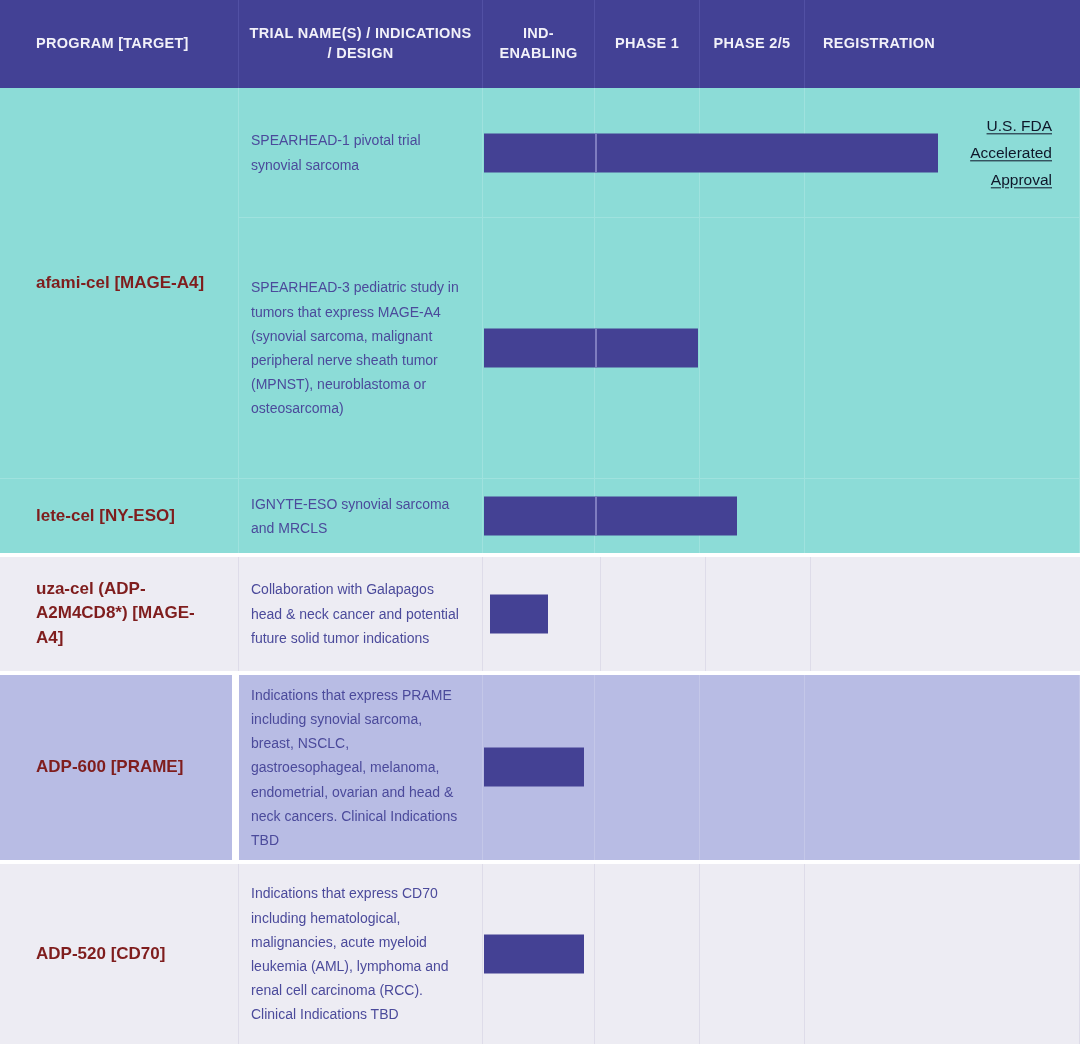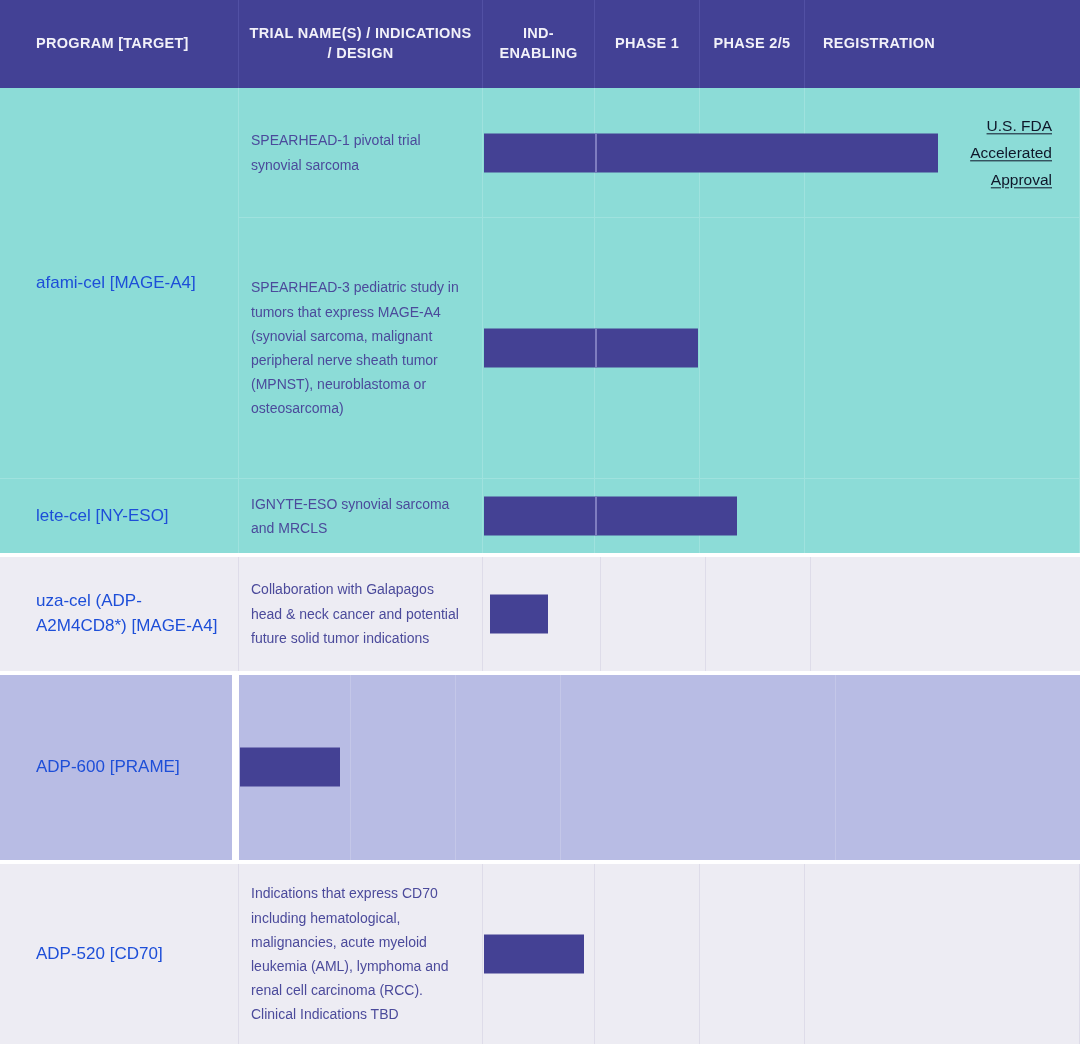--- a/index.html
+++ b/index.html
@@ -68,23 +68,23 @@
   }
   .group.teal        { background: #8cdcd7; }
   .group.lightgray   { background: #edecf3; }
   .group.periwinkle  { background: #b8bce4; }
 
   .program-cell {
     display: flex;
     align-items: center;
     box-sizing: border-box;
     padding: 0 20px 0 36px;
-    color: #1d4ed8;
+    color: #7f1d1d;
     font-size: 17px;
-    font-weight: normal;
+    font-weight: bold;
     line-height: 1.45;
   }
   .group.teal .program-cell { border-right: 1px solid #9fe2de; }
   .group.lightgray .program-cell { border-right: 1px solid #dedce9; }
   .group.periwinkle .program-cell { border-right: 7px solid #ffffff; }
 
   .rows-wrap {
     flex: 1 1 auto;
     display: flex;
     flex-direction: column;
@@ -265,20 +265,21 @@
       </div>
     </div>
   </div>
 
   <div class="sep"></div>
 
   <div class="group periwinkle" style="height:211px;">
     <div class="program-cell c-program">ADP-600 [PRAME]</div>
     <div class="rows-wrap">
       <div class="srow" style="height:100%;">
+        <div class="trial-cell c-trial">Indications that express PRAME including synovial sarcoma, breast, NSCLC, gastroesophageal, melanoma, endometrial, ovarian and head &amp; neck cancers. Clinical Indications TBD</div>
         <div class="phase-track">
           <div class="phase-col c-ind"></div>
           <div class="phase-col c-p1"></div>
           <div class="phase-col c-p23"></div>
           <div class="phase-col c-reg last"></div>
           <div class="bar" style="left:1px; width:100px;"></div>
         </div>
       </div>
     </div>
   </div>

